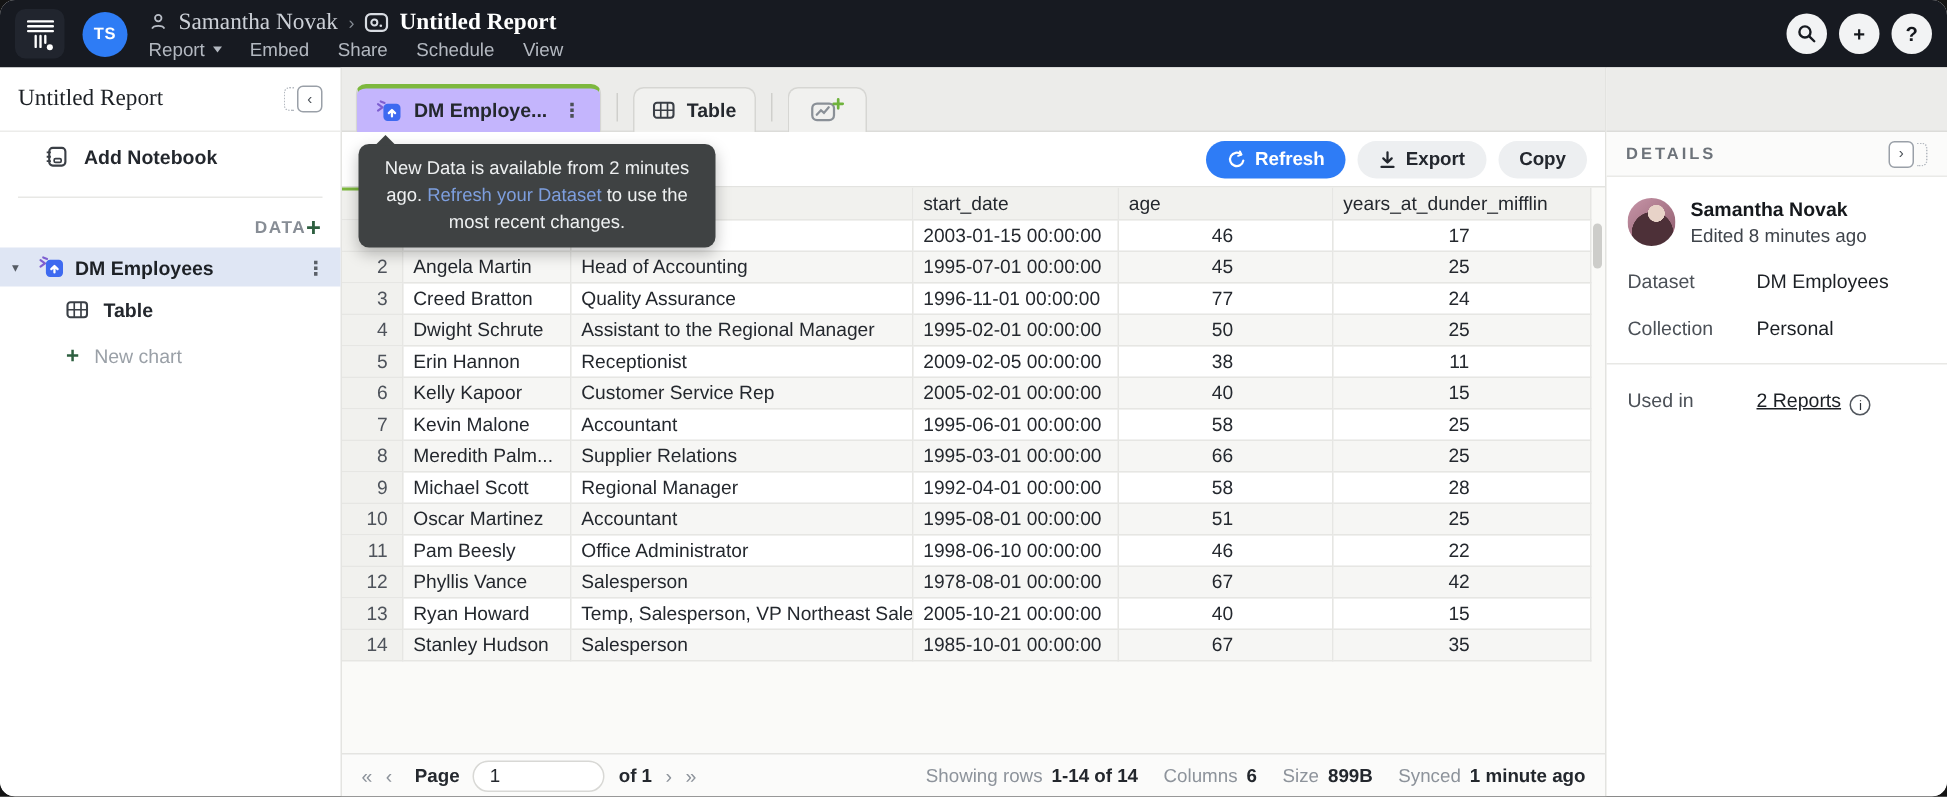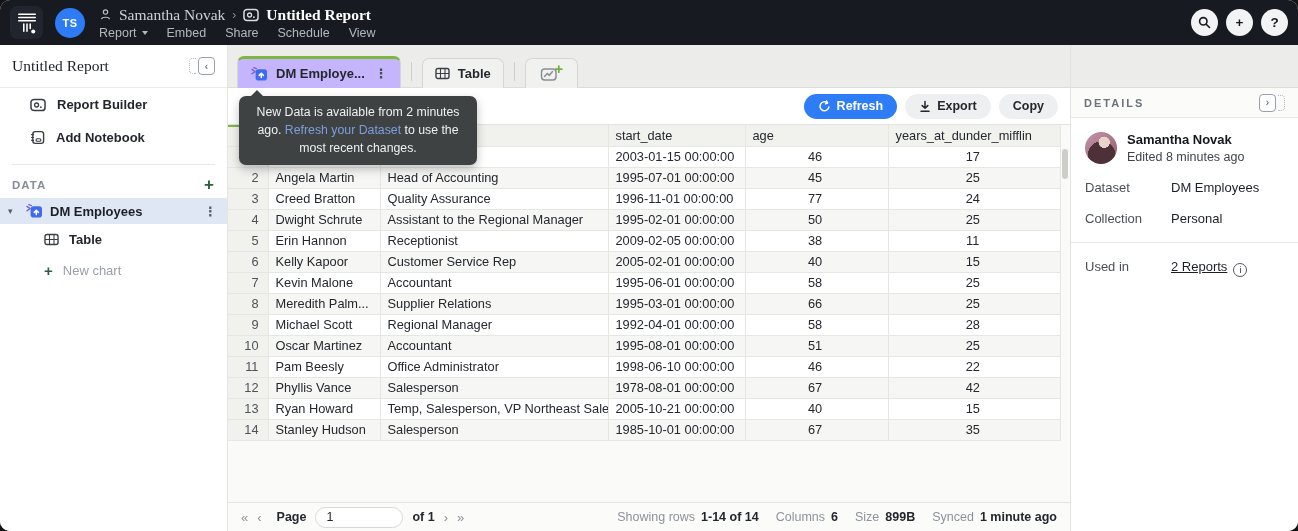--- a/index.html
+++ b/index.html
@@ -31,21 +31,21 @@
   .sidebar{width:228px;background:#fff;border-right:1px solid #e4e4e1;display:flex;flex-direction:column;font-size:13px;flex-shrink:0;}
   .sb-head{height:43px;display:flex;align-items:center;justify-content:space-between;padding:0 12px;border-bottom:1px solid #ececea;flex-shrink:0;}
   .sb-title{font-family:"Liberation Serif","DejaVu Serif",serif;font-size:15.5px;color:#1c2025;}
   .collapse-btn{display:flex;align-items:center;cursor:pointer;}
   .cb-dotted{width:7px;height:16px;border:1px dotted #b4b9c0;border-right:none;border-radius:4px 0 0 4px;}
   .cb-solid{width:17px;height:18px;border:1px solid #9aa0a8;border-radius:4px;display:grid;place-items:center;font-size:10px;color:#4b5158;background:#fff;margin-left:2px;}
   .sb-item{display:flex;align-items:center;gap:11px;padding:9px 12px 9px 30px;font-weight:700;color:#23272d;cursor:pointer;}
   .sb-item:first-of-type{margin-top:8px;}
   .sb-icon{display:inline-flex;color:#3a3f46;}
   .sb-divider{border-top:1px solid #e8e8e5;margin:10px 12px 0;}
-  .sb-data-head{display:flex;justify-content:space-between;align-items:center;padding:14px 12px 7px;color:#878d95;font-size:11.5px;font-weight:700;letter-spacing:1px;}
+  .sb-data-head{display:flex;justify-content:flex-end;align-items:center;padding:14px 12px 7px;color:#878d95;font-size:11.5px;font-weight:700;letter-spacing:1px;}
   .plus-green{color:#2d5f3f;font-size:17px;font-weight:700;line-height:12px;cursor:pointer;}
   .sb-dataset{display:flex;align-items:center;gap:7px;background:#dfe6f4;padding:5px 10px 5px 8px;cursor:pointer;}
   .expander{font-size:9px;color:#565c64;width:10px;}
   .sb-ds-label{font-weight:700;color:#1d2126;}
   .kebab{margin-left:auto;color:#5a6068;font-size:13px;font-weight:700;cursor:pointer;line-height:1;}
   .sb-child{display:flex;align-items:center;gap:10px;padding:8px 12px 8px 44px;font-weight:700;color:#23272d;cursor:pointer;}
   .sb-child .plus-green{font-size:15px;}
   .sb-child.muted-label span.lbl{color:#9aa0a7;font-weight:400;}
 
   
@@ -187,30 +187,20 @@
     <aside class="sidebar">
       <div class="sb-head">
         <span class="sb-title">Untitled Report</span>
         <span class="collapse-btn">
           <span class="cb-dotted"></span>
           <span class="cb-solid">‹</span>
         </span>
       </div>
       <div class="sb-item">
         <span class="sb-icon">
-          <svg width="16" height="14" viewBox="0 0 20 17">
-              <rect x="1.2" y="1.5" width="17.6" height="14" rx="4" fill="none" stroke="currentColor" stroke-width="1.9"></rect>
-              <circle cx="8.2" cy="8.5" r="2.5" fill="none" stroke="currentColor" stroke-width="1.7"></circle>
-              <circle cx="13.6" cy="11.2" r="1.1" fill="currentColor"></circle>
-            </svg>
-        </span>
-        <span>Report Builder</span>
-      </div>
-      <div class="sb-item">
-        <span class="sb-icon">
           <svg width="15" height="15" viewBox="0 0 16 15">
               <rect x="3" y="1.2" width="11.5" height="12.6" rx="2.5" fill="none" stroke="currentColor" stroke-width="1.5"></rect>
               <path d="M1.2 4.4 h3 M1.2 7.5 h3 M1.2 10.6 h3" stroke="currentColor" stroke-width="1.3"></path>
               <rect x="6.5" y="8.8" width="5" height="2.7" rx="1" fill="none" stroke="currentColor" stroke-width="1.2"></rect>
             </svg>
         </span>
         <span>Add Notebook</span>
       </div>
       <div class="sb-divider"></div>
       <div class="sb-data-head">

